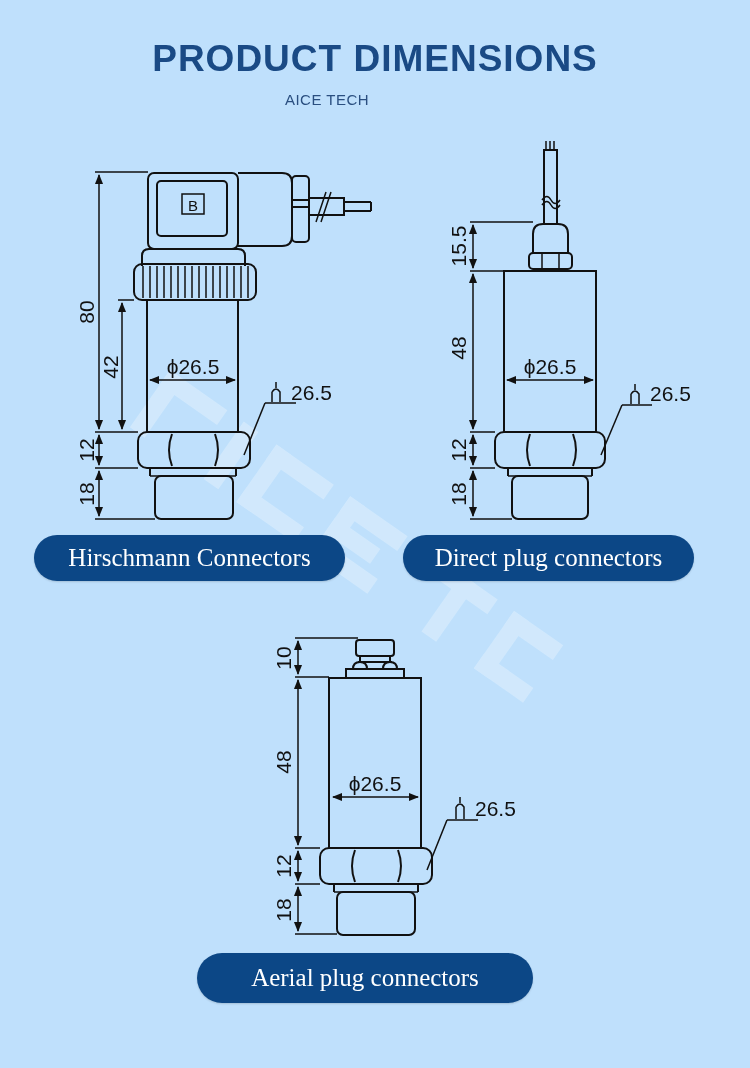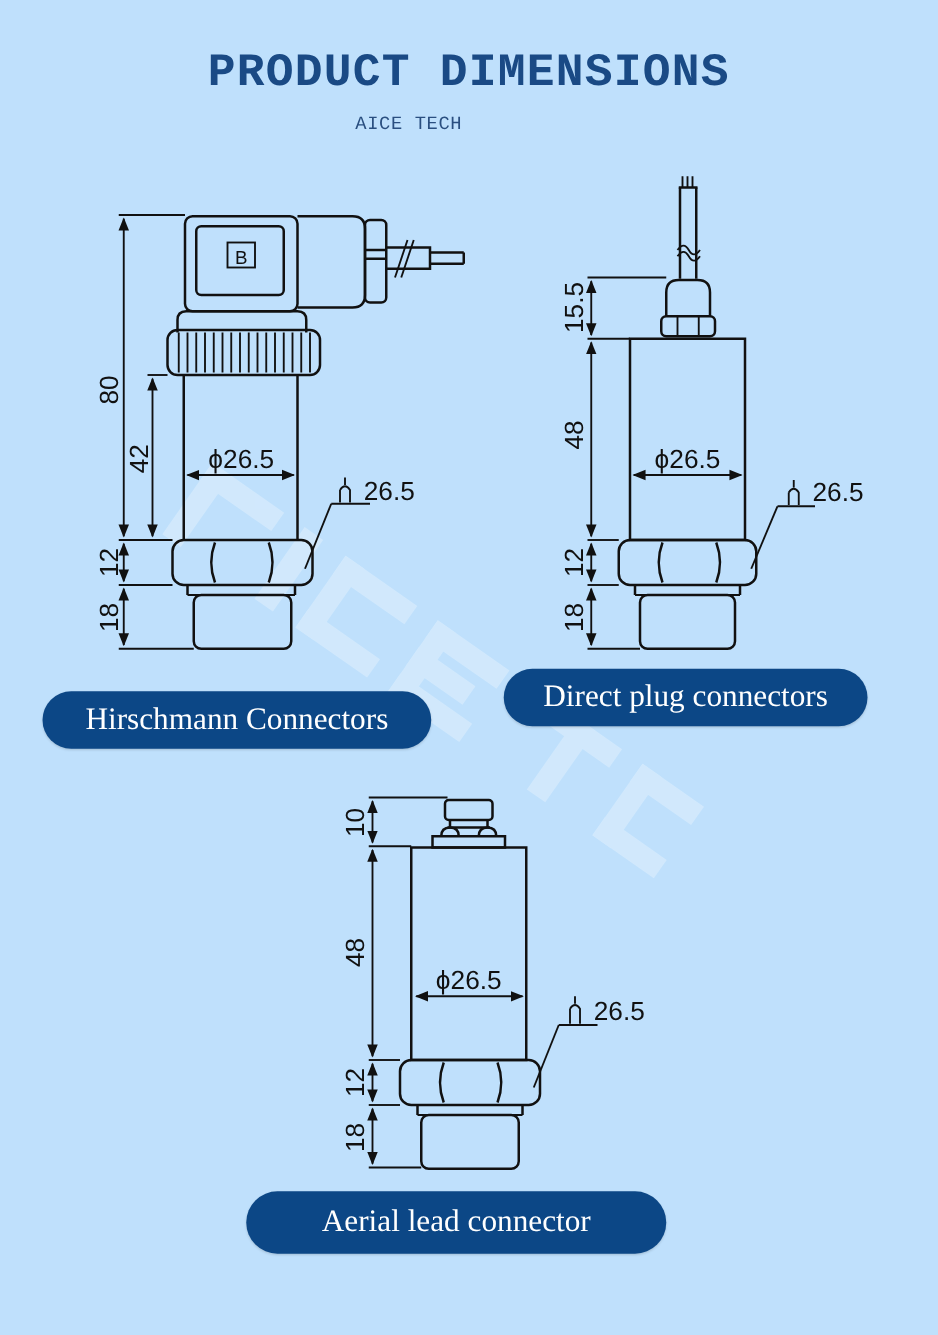--- a/index.html
+++ b/index.html
@@ -5,27 +5,27 @@
   html, body { margin: 0; padding: 0; }
   body {
     width: 750px; height: 1068px; overflow: hidden;
     background: #bfe0fc;
     position: relative;
     font-family: "Liberation Serif", serif;
   }
   .title {
     position: absolute; left: 0; width: 750px; top: 38px;
     text-align: center; color: #1a4a85;
-    font-family: Liberation Mono, monospace; font-weight: bold;
+    font-family: Liberation Sans, sans-serif; font-weight: bold;
     font-size: 37px; letter-spacing: 1px;
   }
   .subtitle {
     position: absolute; left: 0; width: 654px; top: 91px;
     text-align: center; color: #2a4f80;
-    font-family: Liberation Mono, monospace; font-size: 15px; letter-spacing: 0.5px;
+    font-family: Liberation Sans, sans-serif; font-size: 15px; letter-spacing: 0.5px;
   }
   .watermark { position: absolute; left: 0; top: 0; }
   .drawing { position: absolute; left: 0; top: 0; }
   .pill {
     position: absolute; height: 46px; border-radius: 23px;
     background: #0c4786; color: #ffffff;
     display: flex; align-items: center; justify-content: center;
     font-family: "Liberation Serif", serif; font-size: 25px;
     box-shadow: 0 1px 2px rgba(0,0,0,0.15);
   }
@@ -231,15 +231,15 @@
   <g>
     <text x="0" y="0" font-size="21" transform="translate(291,658) rotate(-90)" text-anchor="middle">10</text>
     <text x="0" y="0" font-size="21" transform="translate(291,762) rotate(-90)" text-anchor="middle">48</text>
     <text x="0" y="0" font-size="21" transform="translate(291,866) rotate(-90)" text-anchor="middle">12</text>
     <text x="0" y="0" font-size="21" transform="translate(291,910) rotate(-90)" text-anchor="middle">18</text>
     <text x="375" y="791" font-size="21" text-anchor="middle">ϕ26.5</text>
     <text x="475" y="816" font-size="21">26.5</text>
   </g>
 </svg>
 
-<div class="pill" style="left:34px; top:553px; width:311px;">Hirschmann Connectors</div>
+<div class="pill" style="left:34px; top:535px; width:311px;">Hirschmann Connectors</div>
 <div class="pill" style="left:403px; top:535px; width:291px;">Direct plug connectors</div>
-<div class="pill" style="left:197px; top:953px; width:336px; height:50px; border-radius:25px;">Aerial lead connector</div>
+<div class="pill" style="left:197px; top:953px; width:336px; height:50px; border-radius:25px;">Aerial plug connectors</div>
 
 </body></html>

